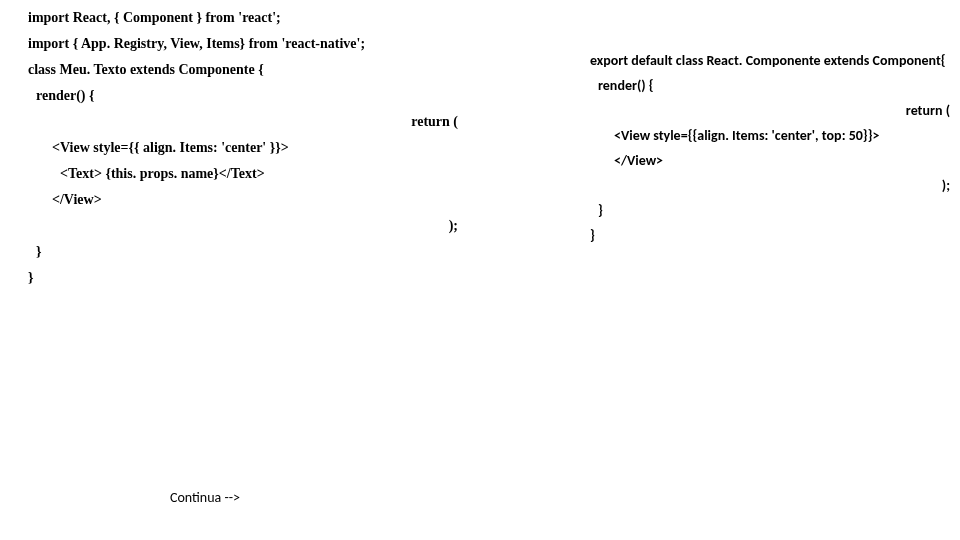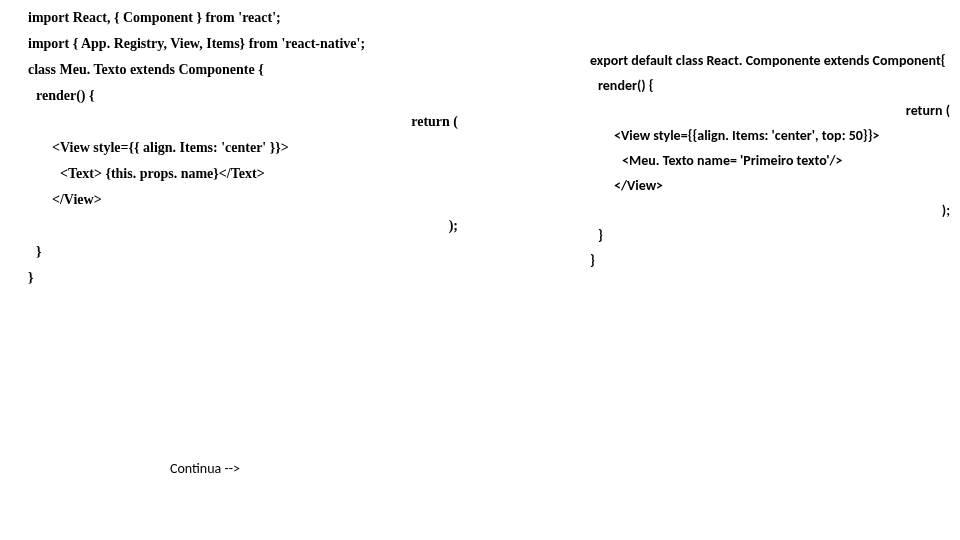--- a/index.html
+++ b/index.html
@@ -29,21 +29,21 @@
   .line { margin: 0 0 8px 0; }
   .bold { font-weight: bold; }
   .ind1 { padding-left: 8px; }
   .ind2 { padding-left: 16px; text-align: right; }
   .ind3 { padding-left: 24px; }
   .ind4 { padding-left: 32px; }
   .gap-lg { margin-top: 10px; }
   .continua {
     position: absolute;
     left: 170px;
-    top: 460px;
+    top: 489px;
   }
 </style>
 </head>
 <body>
 
 <div class="left-col">
   <p class="line bold">import React, { Component } from 'react';</p>
   <p class="line bold gap-lg">import { App. Registry, View, Items} from 'react-native';</p>
   <p class="line bold gap-lg">class Meu. Texto extends Componente {</p>
   <p class="line bold ind1 gap-lg">render() {</p>
@@ -54,20 +54,19 @@
   <p class="line bold ind2 gap-lg">);</p>
   <p class="line bold ind1 gap-lg">}</p>
   <p class="line bold gap-lg">}</p>
 </div>
 
 <div class="right-col">
   <p class="line bold">export default class React. Componente extends Component{</p>
   <p class="line bold ind1">render() {</p>
   <p class="line bold ind2">return (</p>
   <p class="line bold ind3">&lt;View style={{align. Items: 'center', top: 50}}&gt;</p>
-  <p class="line bold ind4">&lt;Meu. Texto name= 'Primeiro texto'/&gt;</p>
   <p class="line bold ind3">&lt;/View&gt;</p>
   <p class="line bold ind2">);</p>
   <p class="line bold ind1">}</p>
   <p class="line bold">}</p>
 </div>
 
 <div class="continua">Continua --&gt;</div>
 
 </body></html>

